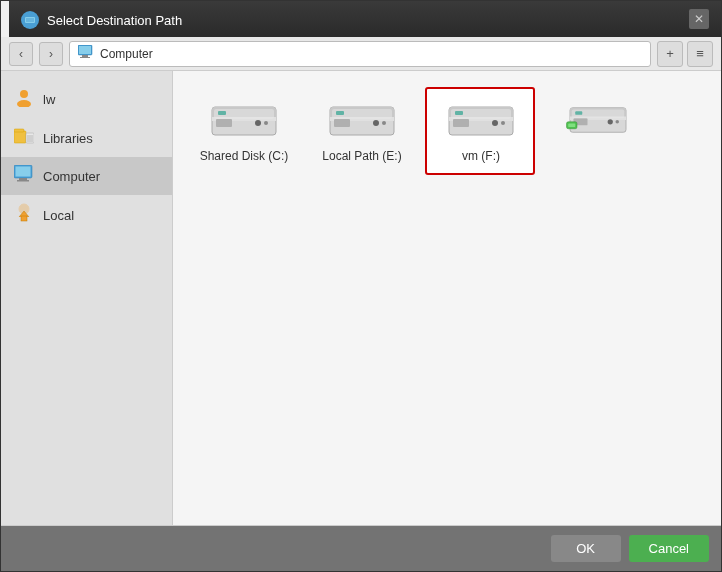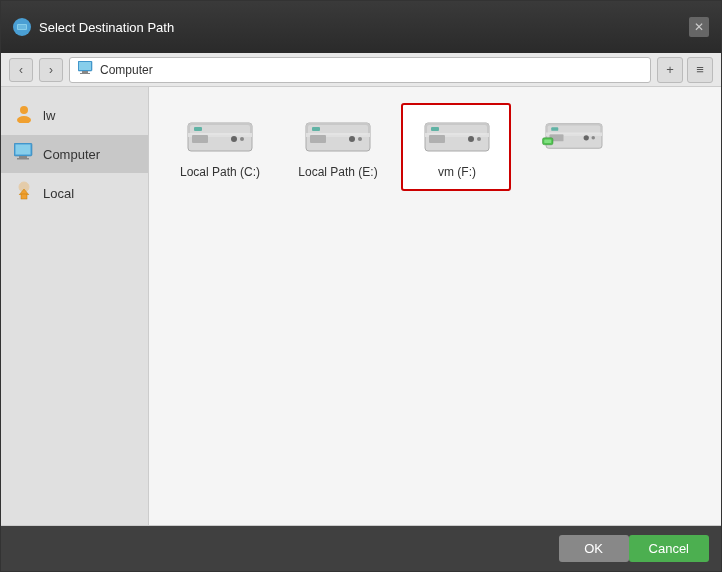--- a/index.html
+++ b/index.html
@@ -19,23 +19,24 @@
       background: #f0f0f0;
       border: 1px solid #333;
       display: flex;
       flex-direction: column;
     }
     .title-bar {
       background: linear-gradient(to bottom, #3a3a3a, #2a2a2a);
       color: #fff;
       padding: 8px 12px;
       display: flex;
-      align-items: center;
+      align-items: flex-end;
       justify-content: space-between;
-      height: 52px;
+      height: 36px;
+      margin-left: 8px;
     }
     .title-bar-left {
       display: flex;
       align-items: center;
       gap: 8px;
     }
     .title-icon {
       width: 18px;
       height: 18px;
       background: #4a9fd4;
@@ -121,21 +122,21 @@
       justify-content: center;
       font-size: 13px;
       color: #555;
     }
     .content-area {
       display: flex;
       flex: 1;
       overflow: hidden;
     }
     .sidebar {
-      width: 148px;
+      width: 172px;
       background: #e0e0e0;
       border-right: 1px solid #ccc;
       padding: 8px 0;
       display: flex;
       flex-direction: column;
     }
     .sidebar-item {
       display: flex;
       align-items: center;
       gap: 8px;
@@ -184,25 +185,26 @@
       width: 72px;
       height: 42px;
       margin-bottom: 8px;
     }
     .drive-label {
       font-size: 12px;
       color: #333;
       text-align: center;
     }
     .footer {
-      background: #404040;
+      background: #737373;
       border-top: 1px solid #ccc;
       padding: 8px 12px;
       display: flex;
       justify-content: flex-end;
+      gap: 8px;
       height: 46px;
       align-items: center;
     }
     .btn {
       padding: 6px 20px;
       border: none;
       border-radius: 3px;
       cursor: pointer;
       font-size: 13px;
       min-width: 70px;
@@ -268,20 +270,31 @@
     <div class="sidebar">
       <div class="sidebar-item">
         <span class="sidebar-icon">
           <svg width="20" height="20" viewBox="0 0 20 20">
             <circle cx="10" cy="7" r="4" fill="#f0a030"></circle>
             <ellipse cx="10" cy="17" rx="7" ry="4" fill="#f0a030"></ellipse>
           </svg>
         </span>
         <span>lw</span>
       </div>
+      <div class="sidebar-item">
+        <span class="sidebar-icon">
+          <svg width="20" height="18" viewBox="0 0 20 18">
+            <rect x="0" y="4" width="12" height="12" rx="1" fill="#f0c040" stroke="#d4a000" stroke-width="0.5"></rect>
+            <rect x="0" y="2" width="10" height="3" rx="1" fill="#f0c040" stroke="#d4a000" stroke-width="0.5"></rect>
+            <rect x="12" y="6" width="8" height="10" rx="1" fill="#e8e8e8" stroke="#aaa" stroke-width="0.5"></rect>
+            <rect x="13" y="8" width="6" height="7" fill="#d0d0d0"></rect>
+          </svg>
+        </span>
+        <span>Libraries</span>
+      </div>
       <div class="sidebar-item active">
         <span class="sidebar-icon">
           <svg width="20" height="18" viewBox="0 0 20 18">
             <rect x="0" y="0" width="18" height="13" rx="1.5" fill="#4a9fd4" stroke="#2a7fb0" stroke-width="0.5"></rect>
             <rect x="1.5" y="1.5" width="15" height="10" fill="#87ceeb"></rect>
             <rect x="5" y="13" width="8" height="2" fill="#888"></rect>
             <rect x="3" y="15" width="12" height="1.5" fill="#888"></rect>
           </svg>
         </span>
         <span>Computer</span>
@@ -305,21 +318,21 @@
           <svg class="drive-icon" viewBox="0 0 72 42" xmlns="http://www.w3.org/2000/svg">
             <rect x="4" y="8" width="64" height="28" rx="3" fill="#d8d8d8" stroke="#aaa" stroke-width="1"></rect>
             <rect x="4" y="8" width="64" height="14" rx="3" fill="#c8c8c8"></rect>
             <rect x="4" y="18" width="64" height="4" fill="#e0e0e0"></rect>
             <rect x="8" y="20" width="16" height="8" rx="1" fill="#b0b0b0"></rect>
             <circle cx="50" cy="24" r="3" fill="#666"></circle>
             <circle cx="58" cy="24" r="2" fill="#888"></circle>
             <rect x="6" y="10" width="60" height="10" rx="2" fill="#e8e8e8" opacity="0.5"></rect>
             <rect x="10" y="12" width="8" height="4" rx="1" fill="#4a9" opacity="0.8"></rect>
           </svg>
-          <span class="drive-label">Local Path (C:)</span>
+          <span class="drive-label">Shared Disk (C:)</span>
         </div>
 
 
         <div class="drive-item">
           <svg class="drive-icon" viewBox="0 0 72 42" xmlns="http://www.w3.org/2000/svg">
             <rect x="4" y="8" width="64" height="28" rx="3" fill="#d8d8d8" stroke="#aaa" stroke-width="1"></rect>
             <rect x="4" y="8" width="64" height="14" rx="3" fill="#c8c8c8"></rect>
             <rect x="4" y="18" width="64" height="4" fill="#e0e0e0"></rect>
             <rect x="8" y="20" width="16" height="8" rx="1" fill="#b0b0b0"></rect>
             <circle cx="50" cy="24" r="3" fill="#666"></circle>

